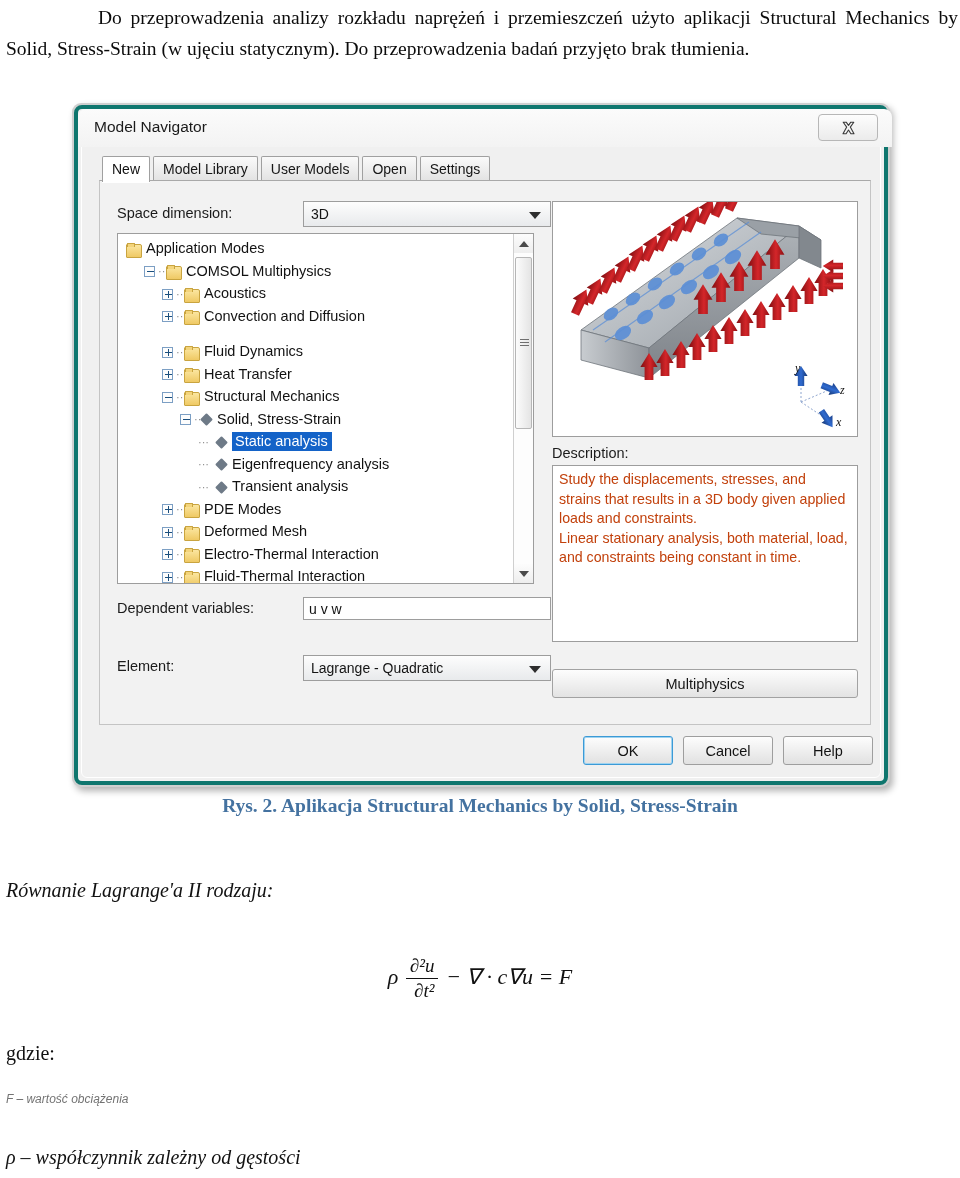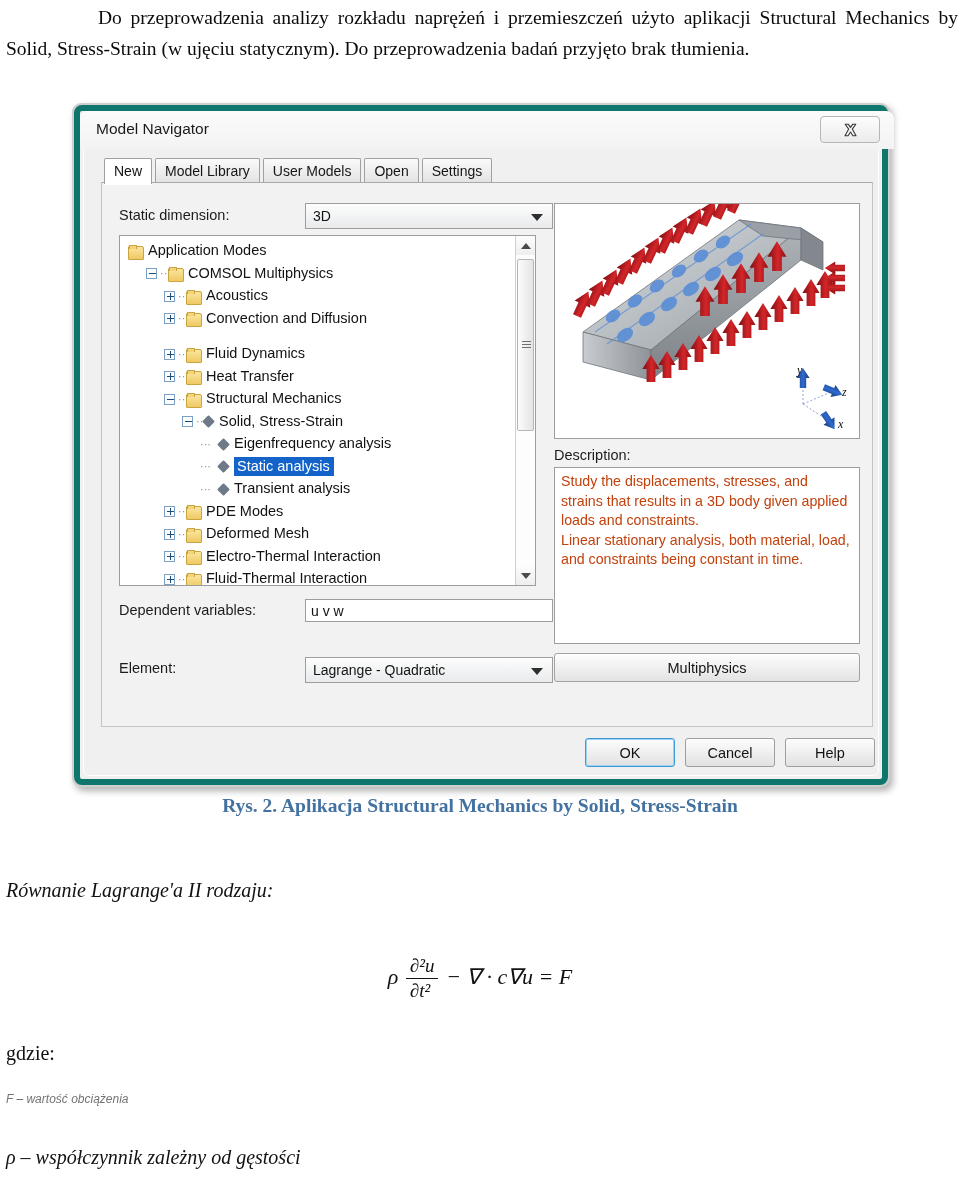--- a/index.html
+++ b/index.html
@@ -31,21 +31,21 @@
     width:818px; height:684px;
     background:#cfcfcf;
     border-radius:9px;
     box-shadow: 3px 4px 7px rgba(0,0,0,0.30);
   }
   #dialog {
     position:absolute;
     left:74px; top:105px;
     width:814px; height:680px;
     background:#f0f0f0;
-    border:6px solid #0f766e;
+    border:4px solid #0f766e;
     border-radius:8px;
     font-family:"Liberation Sans", sans-serif;
   }
   #dialog-inner-ring{
     position:absolute; left:3px; top:3px; right:3px; bottom:3px;
     border:1px solid #ffffff;
     border-radius:6px;
     pointer-events:none;
   }
 
@@ -246,21 +246,21 @@
     font-size:14.5px; color:#1b1b1b;
   }
   #desc-box {
     position:absolute; left:452px; top:284px;
     width:306px; height:177px;
     background:#ffffff; border:1px solid #9d9d9d;
     padding:4px 6px;
     font-size:14.2px; line-height:19.5px; color:#c2410c;
   }
   #multiphysics-button {
-    position:absolute; left:452px; top:470px;
+    position:absolute; left:452px; top:488px;
     width:306px; height:29px;
     border:1px solid #a2a2a2; border-radius:3px;
     background: linear-gradient(to bottom,#fdfdfd 0%,#e3e3e3 100%);
     display:flex; align-items:center; justify-content:center;
     font-size:14.5px; color:#141414; cursor:pointer;
   }
 
   
   .footer-btn {
     position:absolute; top:627px; height:29px;
@@ -287,21 +287,21 @@
     position:absolute; left:6px; top:879px;
     font-family:"Liberation Serif", serif;
     font-style:italic; font-size:20px; color:#111;
   }
   #equation {
     position:absolute; left:0; top:955px; width:960px;
     text-align:center;
     font-family:"Liberation Serif", serif;
     font-style:italic; font-size:22px; color:#111;
   }
-  .frac { display:inline-block; vertical-align:middle; text-align:left; margin:0 2px; }
+  .frac { display:inline-block; vertical-align:middle; text-align:right; margin:0 2px; }
   .frac .num { display:block; padding:0 4px 1px 4px; font-size:19px; }
   .frac .den { display:block; padding:1px 4px 0 4px; border-top:1.4px solid #111; font-size:19px; }
 
   #gdzie {
     position:absolute; left:6px; top:1042px;
     font-family:"Liberation Serif", serif;
     font-size:20px; color:#111;
   }
   #def-F {
     position:absolute; left:6px; top:1092px;
@@ -336,39 +336,39 @@
     <div class="tab active">New</div>
     <div class="tab">Model Library</div>
     <div class="tab">User Models</div>
     <div class="tab">Open</div>
     <div class="tab">Settings</div>
   </div>
 
   <div id="content-panel">
 
     <div id="space-dim-row">
-      <div id="space-dim-label">Static dimension:</div>
+      <div id="space-dim-label">Space dimension:</div>
       <div id="space-dim-select">
         <span id="space-dim-value">3D</span>
         <span class="dd-arrow"></span>
       </div>
     </div>
 
     <div id="tree-box">
       <div id="tree-list">
           <div class="tnode" style="padding-left: 8px;"><span class="folder"></span><span class="tlabel">Application Modes</span></div>
           <div class="tnode" style="padding-left: 26px;"><span class="expander"></span><span class="dots">··</span><span class="folder"></span><span class="tlabel">COMSOL Multiphysics</span></div>
           <div class="tnode" style="padding-left: 44px;"><span class="expander plus"></span><span class="dots">··</span><span class="folder"></span><span class="tlabel">Acoustics</span></div>
           <div class="tnode" style="padding-left: 44px;"><span class="expander plus"></span><span class="dots">··</span><span class="folder"></span><span class="tlabel">Convection and Diffusion</span></div>
           <div class="tnode" style="padding-left: 44px; margin-top: 13px;"><span class="expander plus"></span><span class="dots">··</span><span class="folder"></span><span class="tlabel">Fluid Dynamics</span></div>
           <div class="tnode" style="padding-left: 44px;"><span class="expander plus"></span><span class="dots">··</span><span class="folder"></span><span class="tlabel">Heat Transfer</span></div>
           <div class="tnode" style="padding-left: 44px;"><span class="expander"></span><span class="dots">··</span><span class="folder"></span><span class="tlabel">Structural Mechanics</span></div>
           <div class="tnode" style="padding-left: 62px;"><span class="expander"></span><span class="dots">··</span><span class="nodedot"></span><span class="tlabel">Solid, Stress-Strain</span></div>
+          <div class="tnode sel" style="padding-left: 80px;"><span class="dots" style="width: 19px;">···</span><span class="nodedot"></span><span class="tlabel">Static analysis</span></div>
           <div class="tnode" style="padding-left: 80px;"><span class="dots" style="width: 19px;">···</span><span class="nodedot"></span><span class="tlabel">Eigenfrequency analysis</span></div>
-          <div class="tnode sel" style="padding-left: 80px;"><span class="dots" style="width: 19px;">···</span><span class="nodedot"></span><span class="tlabel">Static analysis</span></div>
           <div class="tnode" style="padding-left: 80px;"><span class="dots" style="width: 19px;">···</span><span class="nodedot"></span><span class="tlabel">Transient analysis</span></div>
           <div class="tnode" style="padding-left: 44px;"><span class="expander plus"></span><span class="dots">··</span><span class="folder"></span><span class="tlabel">PDE Modes</span></div>
           <div class="tnode" style="padding-left: 44px;"><span class="expander plus"></span><span class="dots">··</span><span class="folder"></span><span class="tlabel">Deformed Mesh</span></div>
           <div class="tnode" style="padding-left: 44px;"><span class="expander plus"></span><span class="dots">··</span><span class="folder"></span><span class="tlabel">Electro-Thermal Interaction</span></div>
           <div class="tnode" style="padding-left: 44px;"><span class="expander plus"></span><span class="dots">··</span><span class="folder"></span><span class="tlabel">Fluid-Thermal Interaction</span></div>
         </div>
       <div id="tree-scroll">
         <div class="sb-btn" id="sb-up">
           <span class="sb-tri-up"></span>
         </div>

